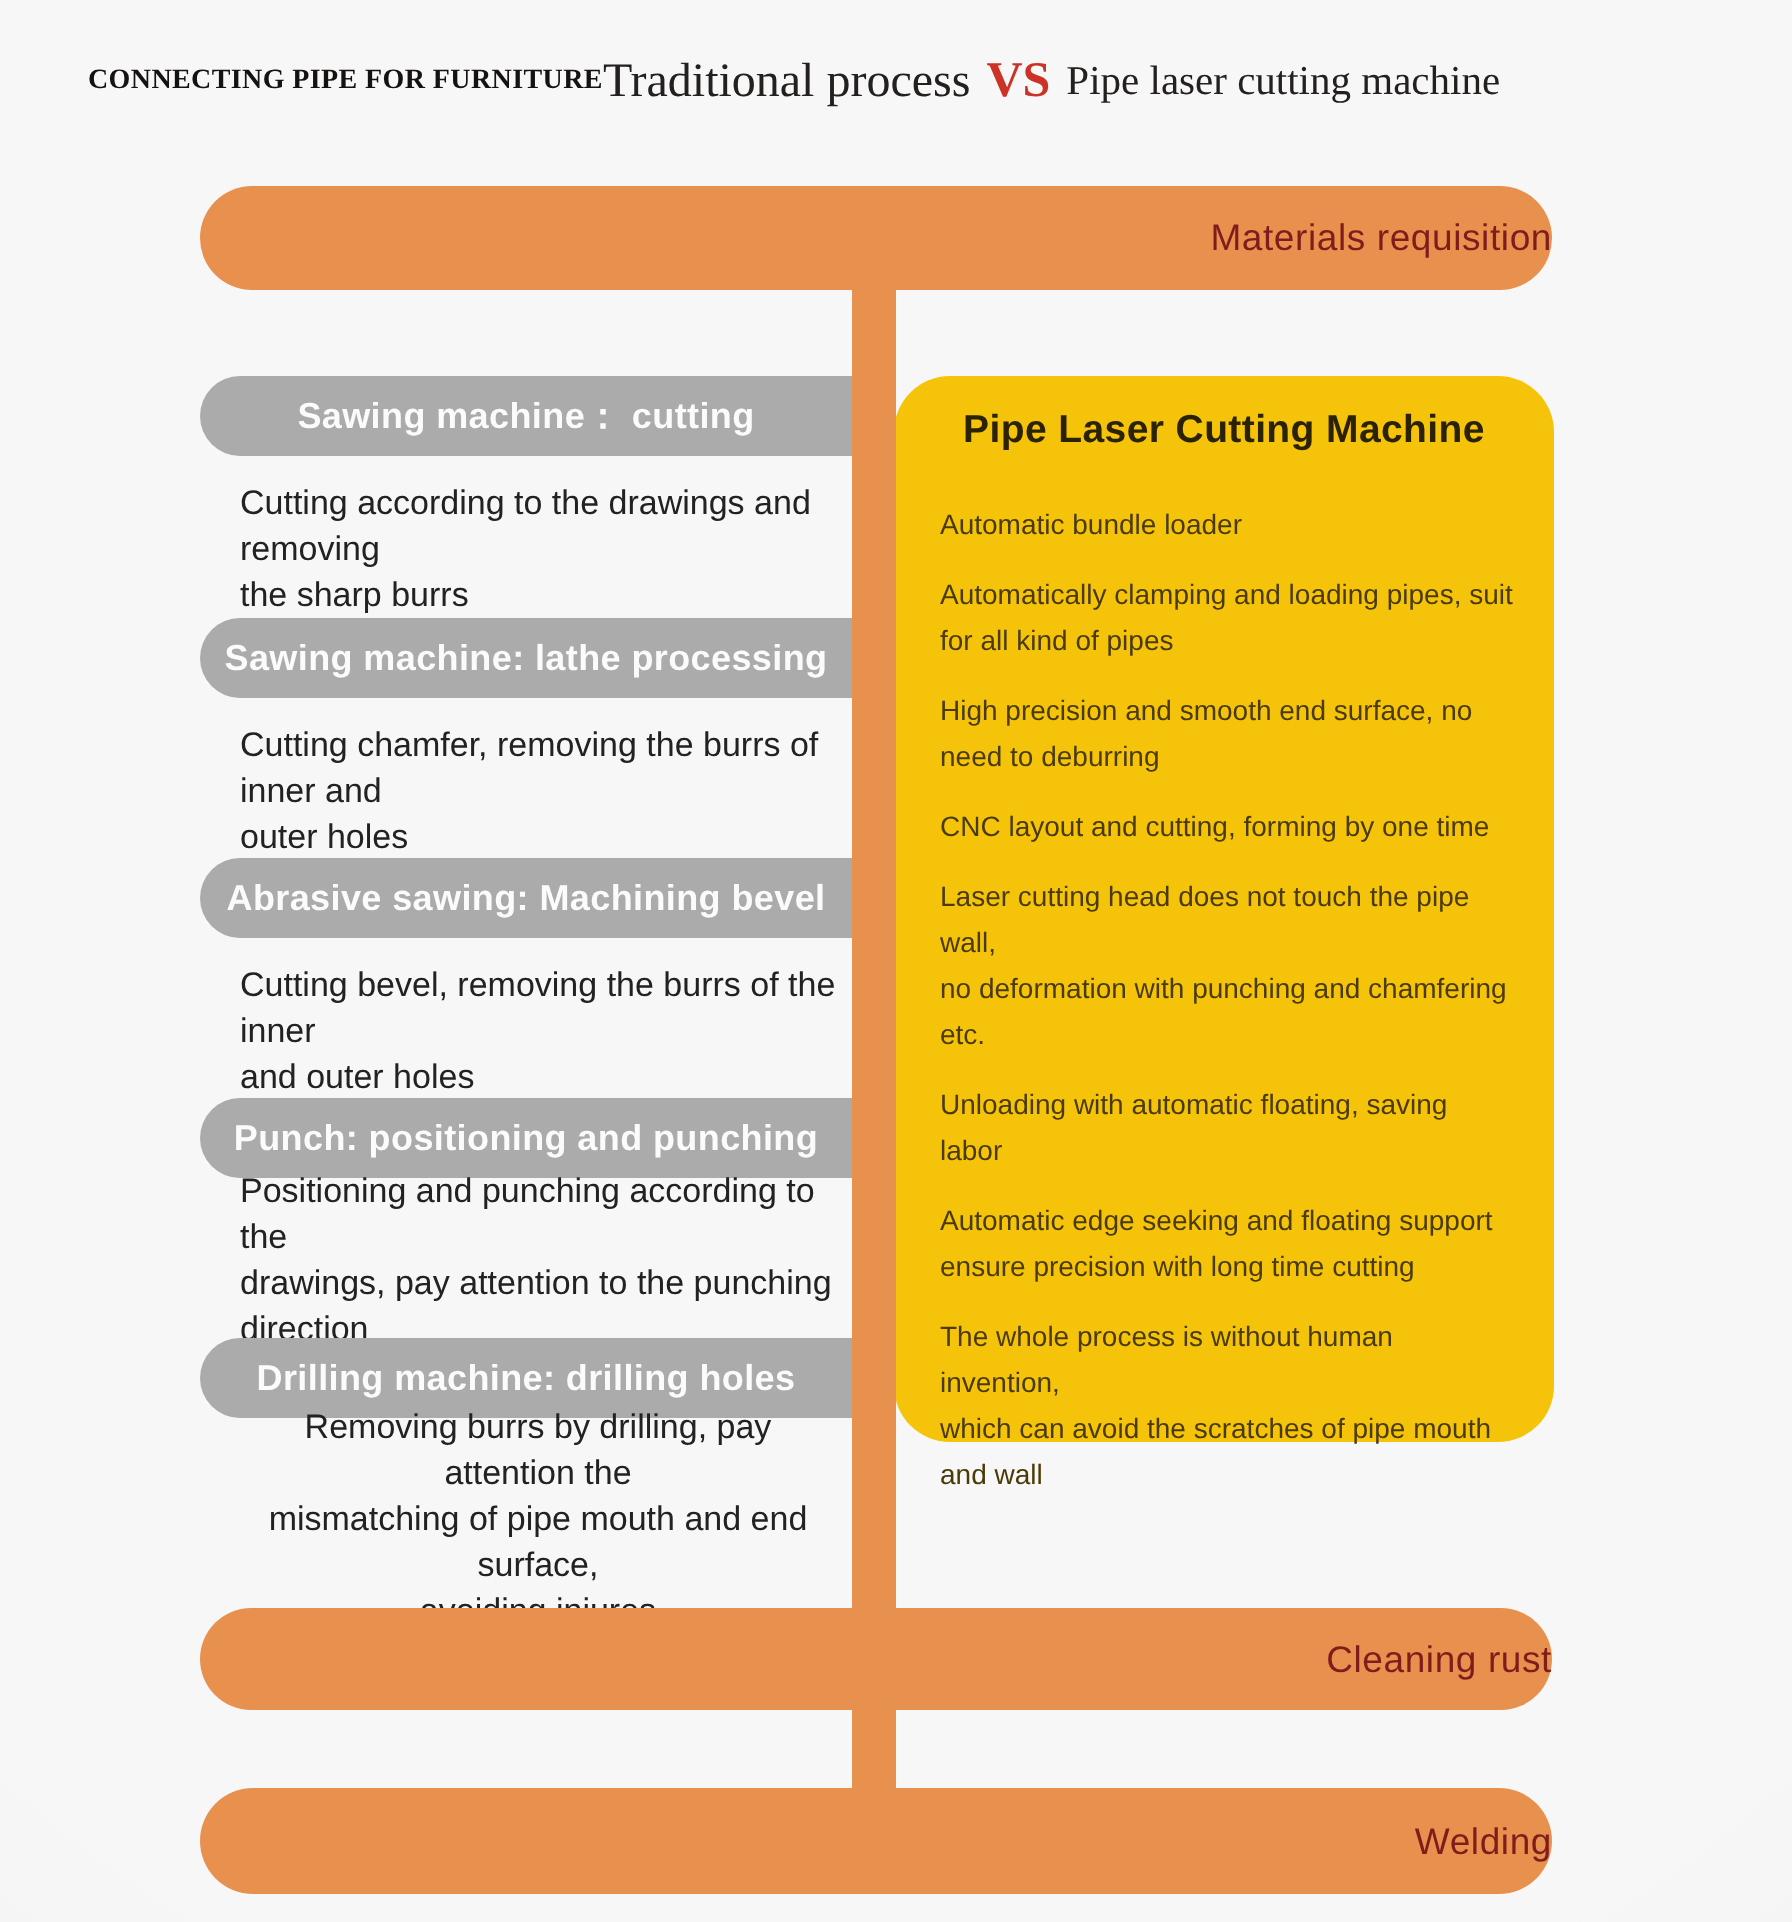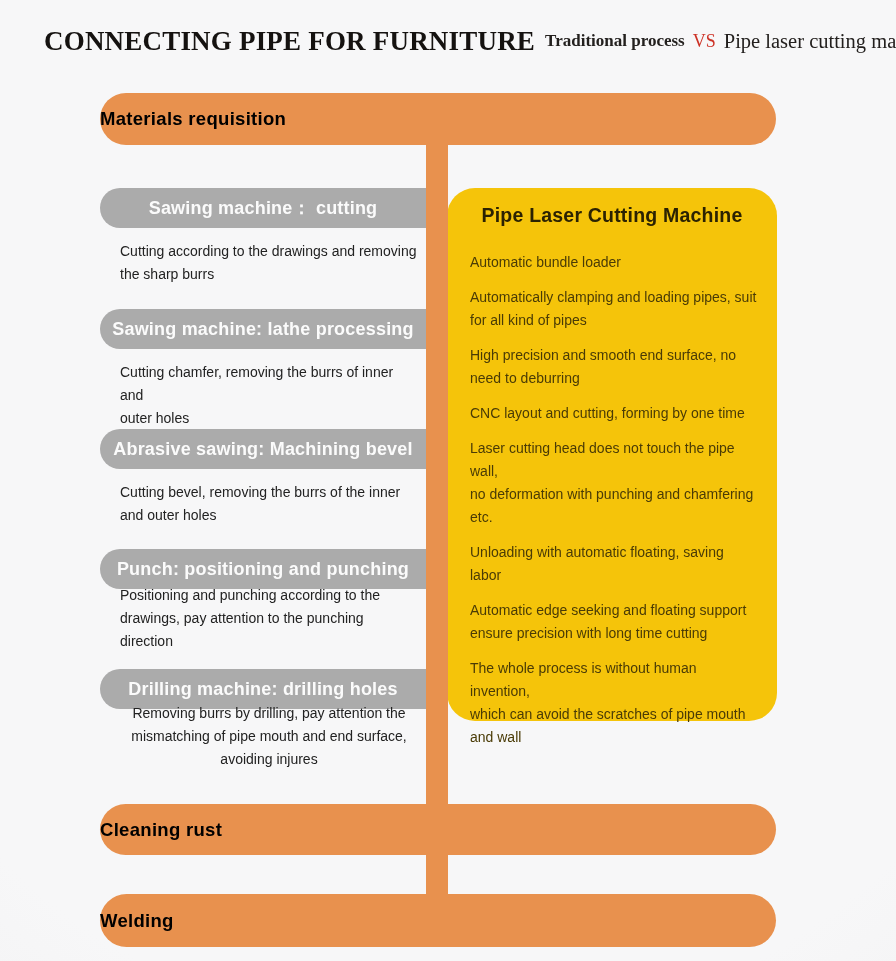--- a/index.html
+++ b/index.html
@@ -9,52 +9,52 @@
     background:radial-gradient(130% 120% at 50% 42%, #f7f7f8 55%, #ebebec 100%);
     font-family:"Liberation Sans", sans-serif;
     overflow:hidden;
   }
   
   .header{
     position:absolute;left:44px;top:24px;width:820px;height:34px;
     display:flex;align-items:center;white-space:nowrap;
     font-family:"Liberation Serif", serif;
   }
-  .t-bold{font-weight:700;font-size:27px;color:#151210;letter-spacing:.2px;}
-  .t-reg{font-weight:700;font-size:17px;color:#23201e;margin-left:10px;}
-  .t-vs{font-weight:400;font-size:18px;color:#cd3226;margin-left:8px;}
+  .t-bold{font-weight:700;font-size:14px;color:#151210;letter-spacing:.2px;}
+  .t-reg{font-weight:400;font-size:24px;color:#23201e;}
+  .t-vs{font-weight:700;font-size:25px;color:#cd3226;margin-left:8px;}
   .t-reg2{font-weight:400;font-size:20.5px;color:#23201e;margin-left:8px;}
   
   .connector{
     position:absolute;left:426px;top:118px;width:22px;height:802px;
     background:#e8914e;z-index:1;
   }
   
   .banner{
     position:absolute;left:100px;width:676px;
     background:#e8914e;border-radius:27px;
-    display:flex;align-items:center;justify-content:flex-start;
-    color:#000000;font-size:18.5px;font-weight:700;letter-spacing:.3px;
+    display:flex;align-items:center;justify-content:flex-end;
+    color:#7f1d1d;font-size:18.5px;font-weight:400;letter-spacing:.3px;
     z-index:2;
   }
   .banner-top{top:93px;height:52px;}
   .banner-clean{top:804px;height:51px;}
   .banner-weld{top:894px;height:53px;}
   
   .pill{
     position:absolute;left:100px;width:326px;height:40px;
     background:#ababab;border-radius:25px 0 0 25px;
     display:flex;align-items:center;justify-content:center;
     color:#fbfbfb;font-size:18px;font-weight:700;letter-spacing:.2px;
     white-space:nowrap;z-index:0;
   }
   .p0{top:188px;} .p1{top:309px;align-items:center;} .p2{top:429px;text-align:right;} .p3{top:549px;} .p4{top:669px;}
   .desc{
     position:absolute;left:120px;width:298px;
-    color:#222222;font-size:14px;line-height:23px;
+    color:#222222;font-size:17px;line-height:23px;
     white-space:pre-line;text-align:left;z-index:0;
   }
   .d0{top:240px;} .d1{top:361px;} .d2{top:481px;} .d3{top:584px;} .d4{top:702px;text-align:center;}
   
   .laser-box{
     position:absolute;left:447px;top:188px;width:330px;height:533px;
     background:#f5c40a;border-radius:28px;
     padding:0;box-sizing:border-box;z-index:0;
   }
   .laser-title{

